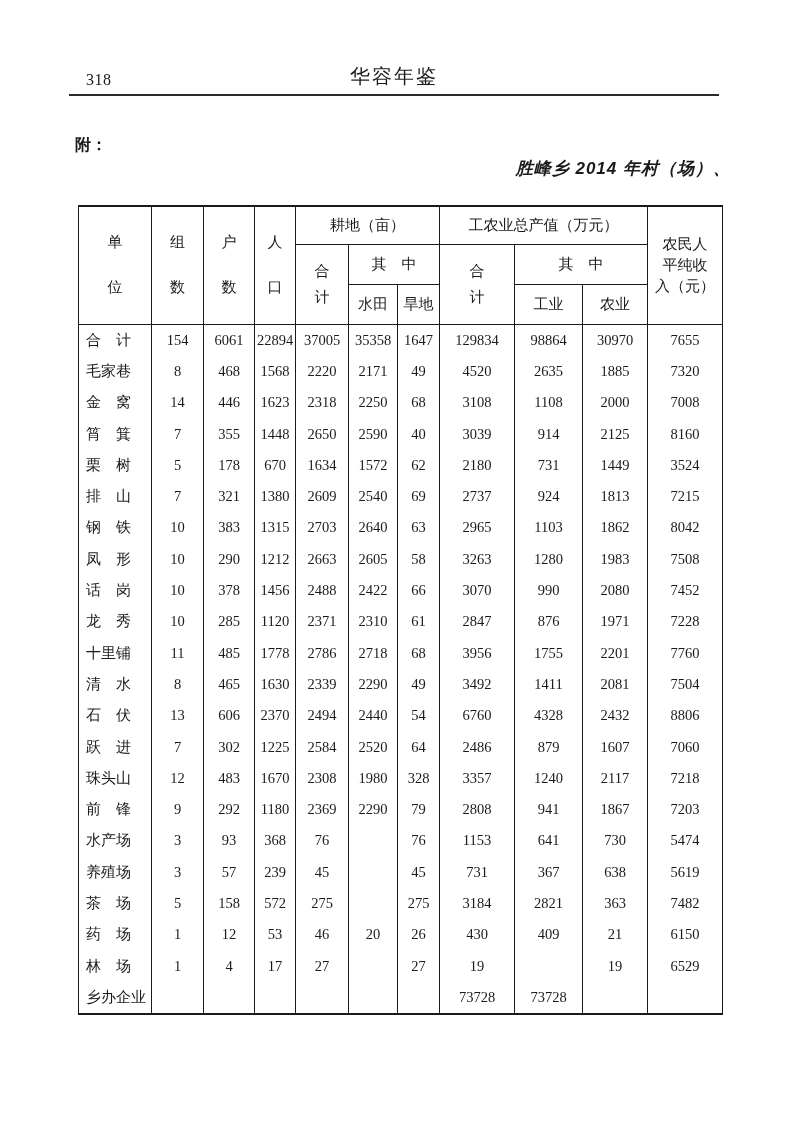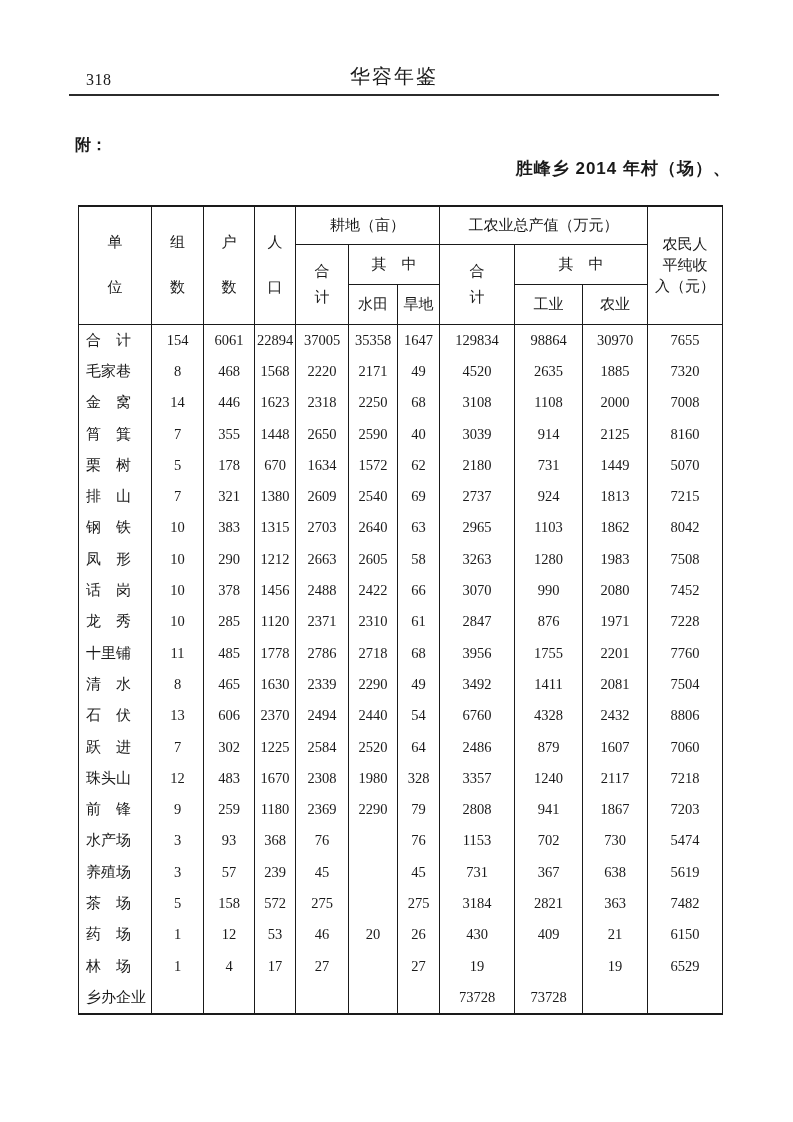--- a/index.html
+++ b/index.html
@@ -50,20 +50,21 @@
     font-family: "Liberation Sans", sans-serif;
   }
   .table-title {
     position: absolute;
     right: 62px;
     top: 157px;
     font-size: 17px;
     font-weight: bold;
     font-family: "Liberation Sans", sans-serif;
     letter-spacing: 1px;
+    font-style: italic;
   }
 
   
   table.data-table {
     position: absolute;
     left: 78px;
     top: 205px;
     width: 644px;
     border-collapse: collapse;
     table-layout: fixed;
@@ -216,21 +217,21 @@
       <td class="name">栗　树</td>
       <td>5</td>
       <td>178</td>
       <td>670</td>
       <td>1634</td>
       <td>1572</td>
       <td>62</td>
       <td>2180</td>
       <td>731</td>
       <td>1449</td>
-      <td>5070</td>
+      <td>3524</td>
     </tr>
         <tr>
       <td class="name">排　山</td>
       <td>7</td>
       <td>321</td>
       <td>1380</td>
       <td>2609</td>
       <td>2540</td>
       <td>69</td>
       <td>2737</td>
@@ -351,40 +352,40 @@
       <td>1980</td>
       <td>328</td>
       <td>3357</td>
       <td>1240</td>
       <td>2117</td>
       <td>7218</td>
     </tr>
         <tr>
       <td class="name">前　锋</td>
       <td>9</td>
-      <td>259</td>
+      <td>292</td>
       <td>1180</td>
       <td>2369</td>
       <td>2290</td>
       <td>79</td>
       <td>2808</td>
       <td>941</td>
       <td>1867</td>
       <td>7203</td>
     </tr>
         <tr>
       <td class="name">水产场</td>
       <td>3</td>
       <td>93</td>
       <td>368</td>
       <td>76</td>
       <td></td>
       <td>76</td>
       <td>1153</td>
-      <td>702</td>
+      <td>641</td>
       <td>730</td>
       <td>5474</td>
     </tr>
         <tr>
       <td class="name">养殖场</td>
       <td>3</td>
       <td>57</td>
       <td>239</td>
       <td>45</td>
       <td></td>

